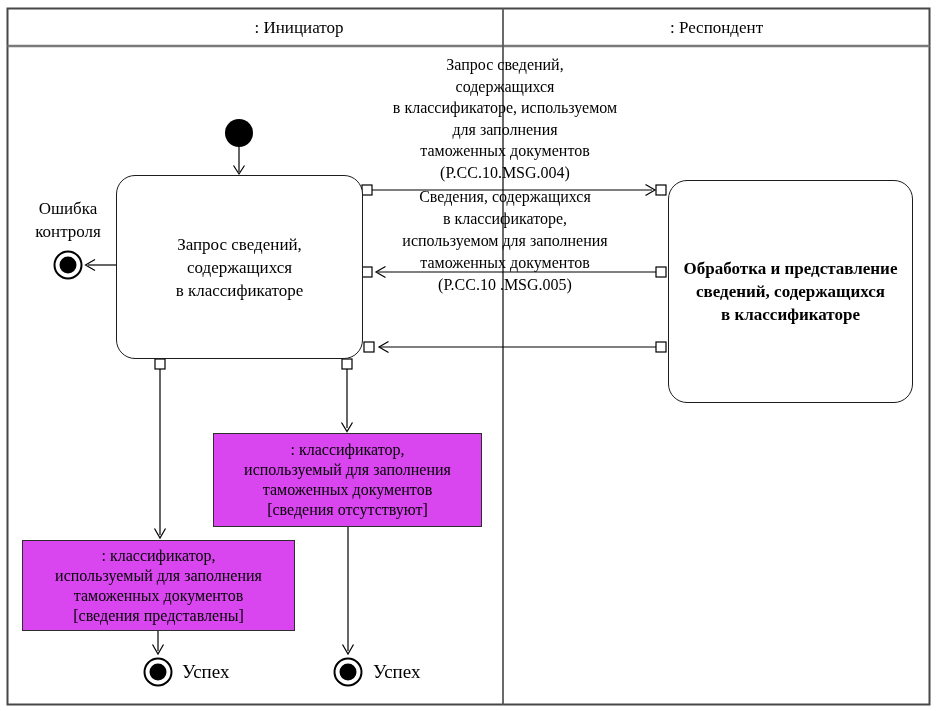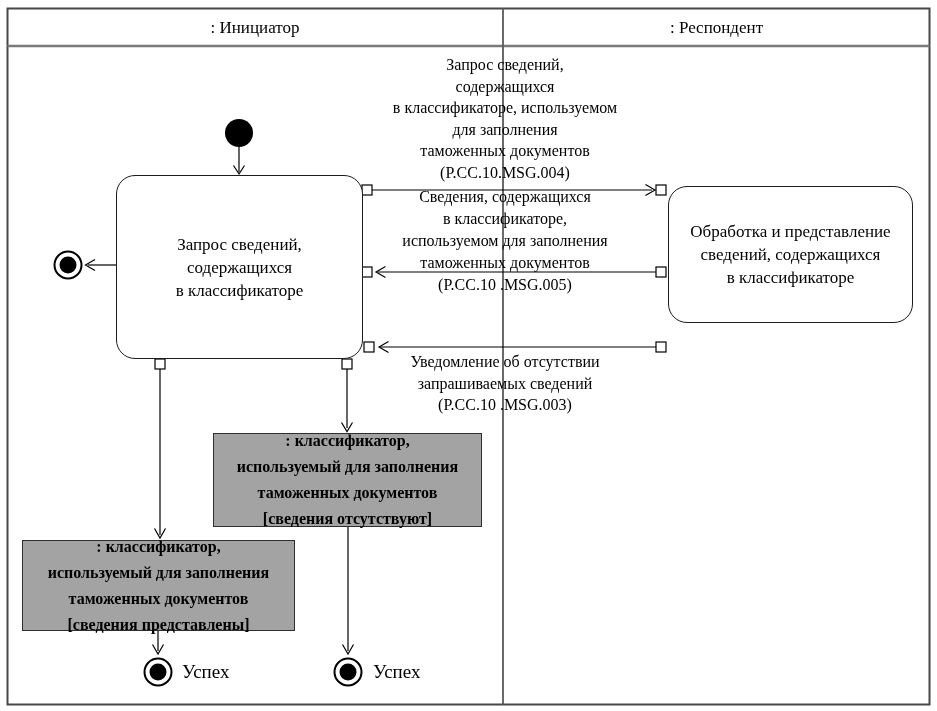--- a/index.html
+++ b/index.html
@@ -16,23 +16,23 @@
     font-size:17px;height:37px;
   }
   .activity{
     position:absolute;z-index:2;box-sizing:border-box;
     border:1.6px solid #1c1c1c;border-radius:19px;background:#ffffff;
     display:flex;flex-direction:column;align-items:center;justify-content:center;
     font-size:17px;line-height:23px;text-align:center;
   }
   .objbox{
     position:absolute;z-index:2;box-sizing:border-box;
-    border:1.7px solid #2e2e2e;background:#a3a3a3;
+    border:1.7px solid #2e2e2e;background:#d946ef;
     display:flex;align-items:center;justify-content:center;
-    font-size:16px;line-height:26px;text-align:center;font-weight:bold;
+    font-size:16px;line-height:20px;text-align:center;
   }
   .msg{font-size:16px;z-index:2;}
   .m004{left:345px;top:54px;width:320px;line-height:21.5px;}
   .m005{left:345px;top:186px;width:320px;line-height:22px;}
   .m003{left:355px;top:351px;width:300px;line-height:21.5px;}
   .errlbl{left:12px;top:197px;width:112px;font-size:17px;line-height:23px;}
   .success{font-size:19px;z-index:2;}
 </style>
 </head>
 <body>
@@ -108,33 +108,33 @@
     <g stroke="#000000" stroke-width="1.2" fill="none">
       <line x1="158" y1="631" x2="158" y2="651"></line>
       <path d="M152.5 644.5 L158 654 L163.5 644.5"></path>
     </g>
     <g>
       <circle cx="158" cy="672" r="13.5" fill="#ffffff" stroke="#000000" stroke-width="2"></circle>
       <circle cx="158" cy="672" r="8.5" fill="#000000"></circle>
     </g>
   </svg>
 
-  <div class="txt hdr" style="left:7px;top:9px;width:496px;">: Инициатор</div>
+  <div class="txt hdr" style="left:7px;top:9px;width:496px;padding-left:44px;">: Инициатор</div>
   <div class="txt hdr" style="left:503px;top:9px;width:427px;">: Респондент</div>
 
   <div class="activity" style="left:116px;top:175px;width:247px;height:184px;">Запрос сведений,<br>содержащихся<br>в классификаторе</div>
 
-  <div class="activity" style="left:668px;top:186px;width:245px;height:137px;">Обработка и представление<br>сведений, содержащихся<br>в классификаторе</div>
+  <div class="activity" style="left:668px;top:180px;width:245px;height:223px;font-weight:bold;">Обработка и представление<br>сведений, содержащихся<br>в классификаторе</div>
 
   <div class="txt msg center m004">Запрос сведений,<br>содержащихся<br>в классификаторе, используемом<br>для заполнения<br>таможенных документов<br>(P.CC.10.MSG.004)</div>
 
   <div class="txt msg center m005">Сведения, содержащихся<br>в классификаторе,<br>используемом для заполнения<br>таможенных документов<br>(P.CC.10 .MSG.005)</div>
 
-  <div class="txt msg center m003">Уведомление об отсутствии<br>запрашиваемых сведений<br>(P.CC.10 .MSG.003)</div>
 
+  <div class="txt center errlbl">Ошибка<br>контроля</div>
 
   <div class="objbox" style="left:213px;top:433px;width:269px;height:94px;">: классификатор,<br>используемый для заполнения<br>таможенных документов<br>[сведения отсутствуют]</div>
 
   <div class="objbox" style="left:22px;top:540px;width:273px;height:91px;">: классификатор,<br>используемый для заполнения<br>таможенных документов<br>[сведения представлены]</div>
 
   <div class="txt success" style="left:182px;top:661px;width:90px;">Успех</div>
 
   <div class="txt success" style="left:373px;top:661px;width:90px;">Успех</div>
 
 </div>

